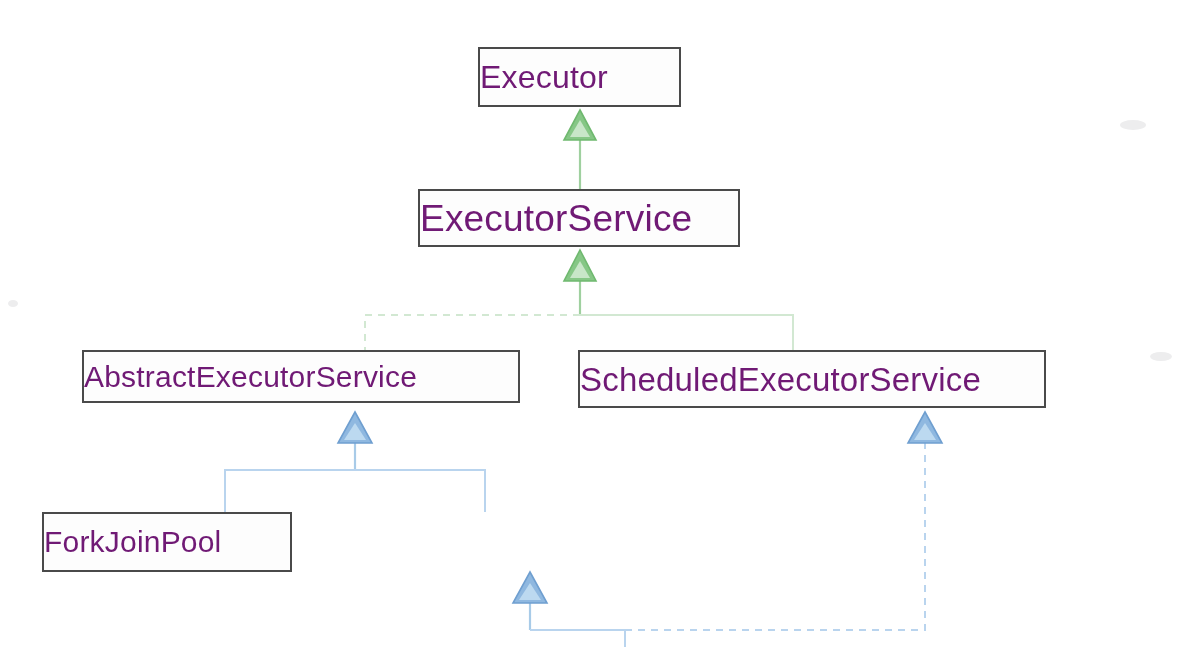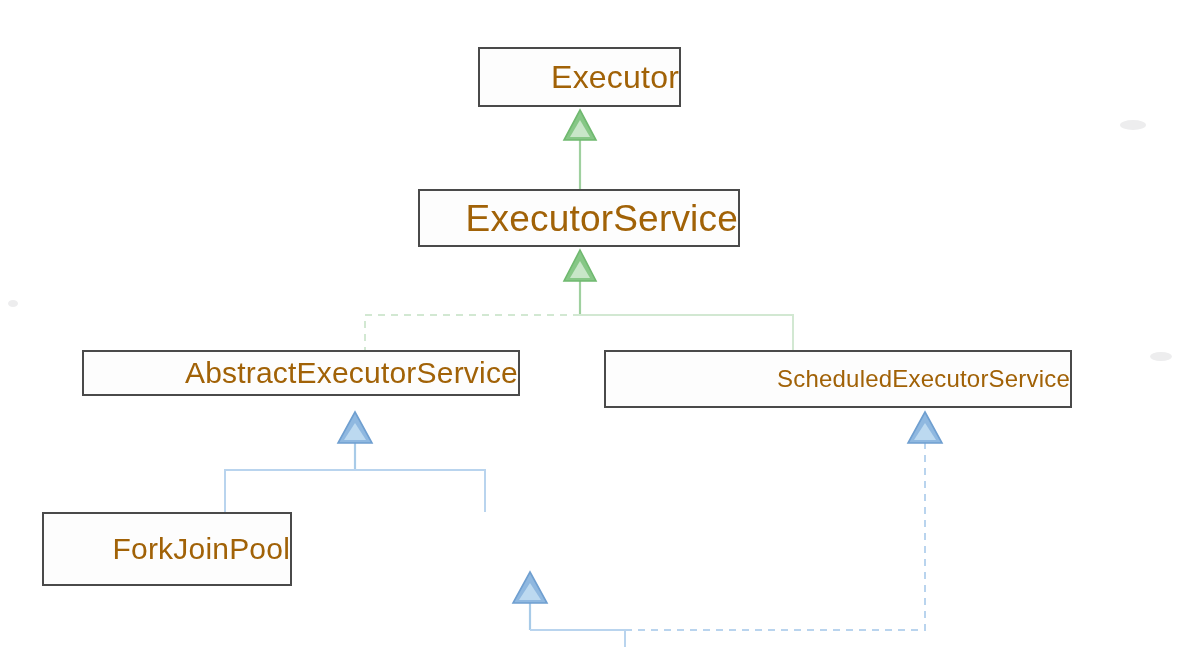--- a/index.html
+++ b/index.html
@@ -23,22 +23,22 @@
     width: 1190px;
     height: 647px;
   }
   .node {
     position: absolute;
     box-sizing: border-box;
     background: #fdfdfd;
     border: 2px solid #4a4a4a;
     display: flex;
     align-items: center;
-    justify-content: flex-end;
-    color: #a16207;
+    justify-content: flex-start;
+    color: #701a75;
     letter-spacing: 0.2px;
     white-space: nowrap;
     z-index: 3;
   }
   .node-label {
     display: block;
     line-height: 1;
   }
   
   .speck {
@@ -110,26 +110,26 @@
   </svg>
 
   <div class="node" style="left:478px;top:47px;width:203px;height:60px;font-size:32px;">
     <span class="node-label">Executor</span>
   </div>
 
   <div class="node" style="left:418px;top:189px;width:322px;height:58px;font-size:37px;">
     <span class="node-label">ExecutorService</span>
   </div>
 
-  <div class="node" style="left:82px;top:350px;width:438px;height:46px;font-size:30px;">
+  <div class="node" style="left:82px;top:350px;width:438px;height:53px;font-size:30px;">
     <span class="node-label">AbstractExecutorService</span>
   </div>
 
-  <div class="node" style="left:604px;top:350px;width:468px;height:58px;font-size:24px;">
+  <div class="node" style="left:578px;top:350px;width:468px;height:58px;font-size:33px;">
     <span class="node-label">ScheduledExecutorService</span>
   </div>
 
-  <div class="node" style="left:42px;top:512px;width:250px;height:74px;font-size:30px;">
+  <div class="node" style="left:42px;top:512px;width:250px;height:60px;font-size:30px;">
     <span class="node-label">ForkJoinPool</span>
   </div>
 
 
 </div>
 
 </body></html>

